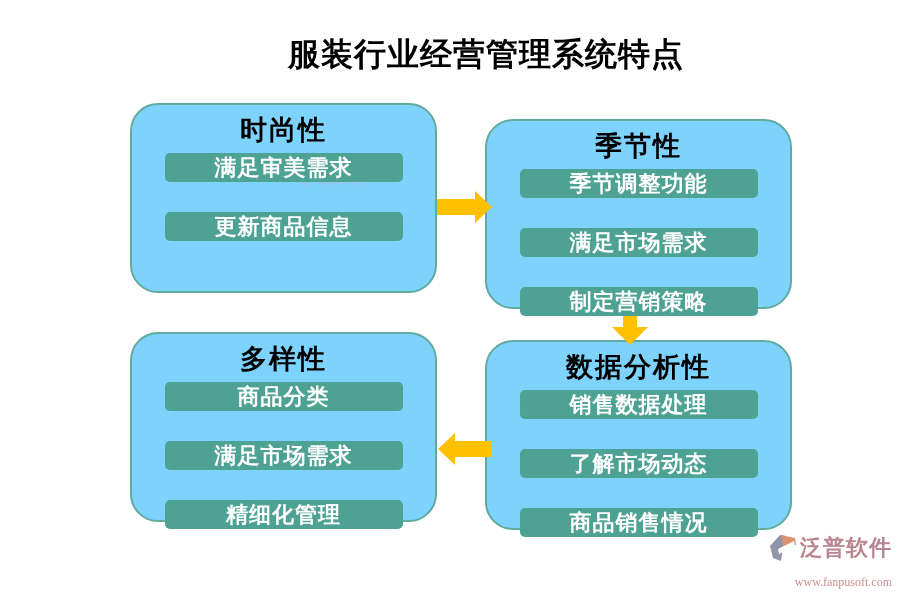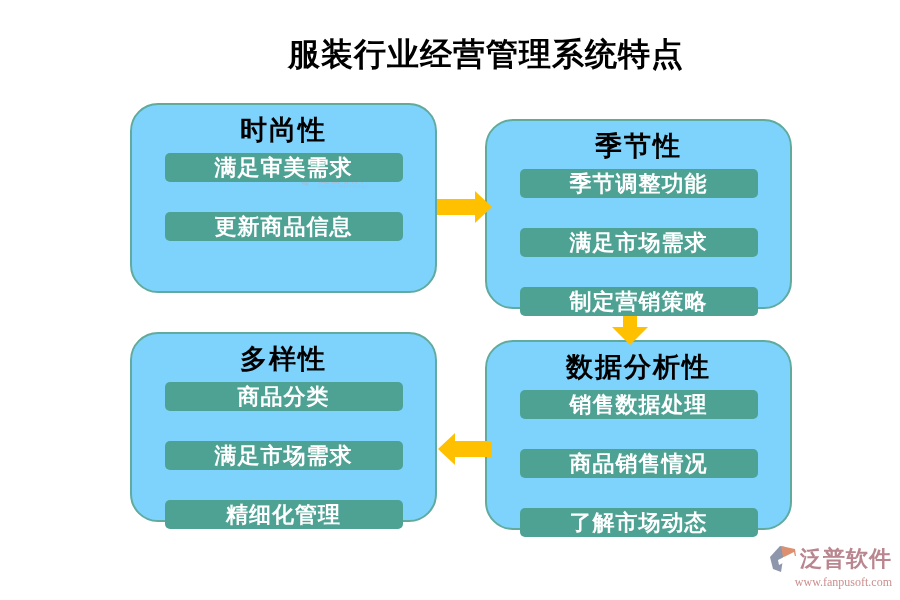--- a/index.html
+++ b/index.html
@@ -44,21 +44,21 @@
   .inner-watermark .wm-text{display:flex;flex-direction:column;line-height:1;}
   .inner-watermark .wm-cn{font-size:12px;font-weight:bold;color:#d9a3ab;}
   .inner-watermark .wm-en{font-size:5px;color:#a9b5c9;letter-spacing:0.5px;}
   
   .brand{
     position:absolute;right:8px;bottom:10px;
     display:flex;flex-direction:column;align-items:flex-end;
   }
   .brand-row{display:flex;align-items:center;gap:2px;}
   .brand-name{font-size:22px;font-weight:bold;color:#b9858f;letter-spacing:1px;}
-  .brand-url{font-size:12px;color:#cc8f8f;margin-top:1px;font-family:"Liberation Serif","DejaVu Serif",serif;}
+  .brand-url{font-size:12px;color:#cc8f8f;margin-top:12px;font-family:"Liberation Serif","DejaVu Serif",serif;}
 </style>
 </head>
 <body>
 
 <div class="canvas">
 
   <h1 class="diagram-title">服装行业经营管理系统特点</h1>
 
   <div class="fbox tl">
     <div class="fbox-title">时尚性</div>
@@ -83,22 +83,22 @@
       <div class="pill">商品分类</div>
       <div class="pill">满足市场需求</div>
       <div class="pill">精细化管理</div>
     </div>
   </div>
 
   <div class="fbox br">
     <div class="fbox-title">数据分析性</div>
     <div class="pills">
       <div class="pill">销售数据处理</div>
+      <div class="pill">了解市场动态</div>
       <div class="pill">商品销售情况</div>
-      <div class="pill">了解市场动态</div>
     </div>
   </div>
 
   <svg class="arrow-svg arrow-right" width="56" height="34" viewBox="0 0 56 34">
     <polygon points="0,9 38,9 38,1 55,17 38,33 38,25 0,25" fill="#ffc000"></polygon>
   </svg>
 
   <svg class="arrow-svg arrow-down" width="44" height="52" viewBox="0 0 44 52">
     <polygon points="15,0 29,0 29,33 40,33 22,51 4,33 15,33" fill="#ffc000"></polygon>
   </svg>

